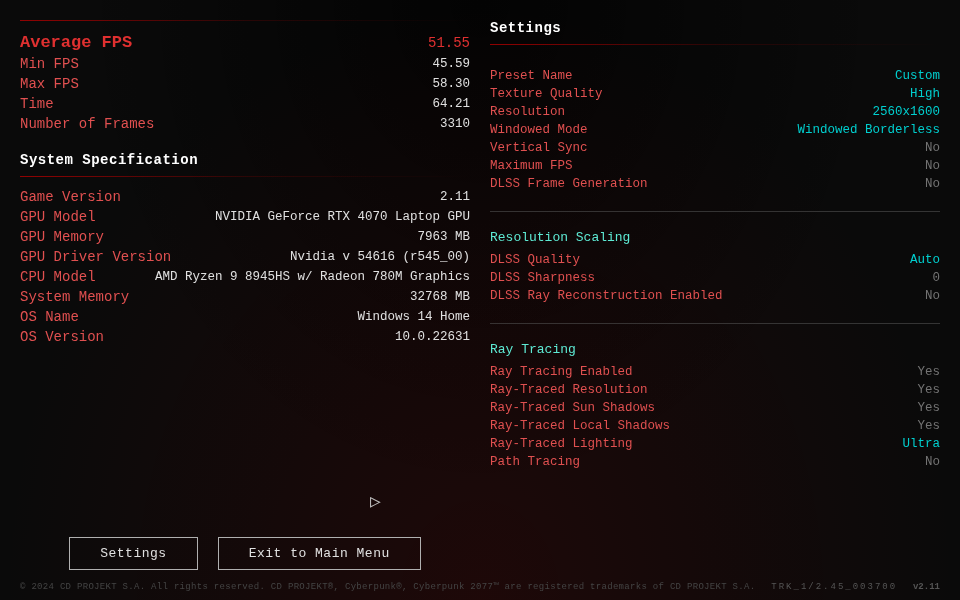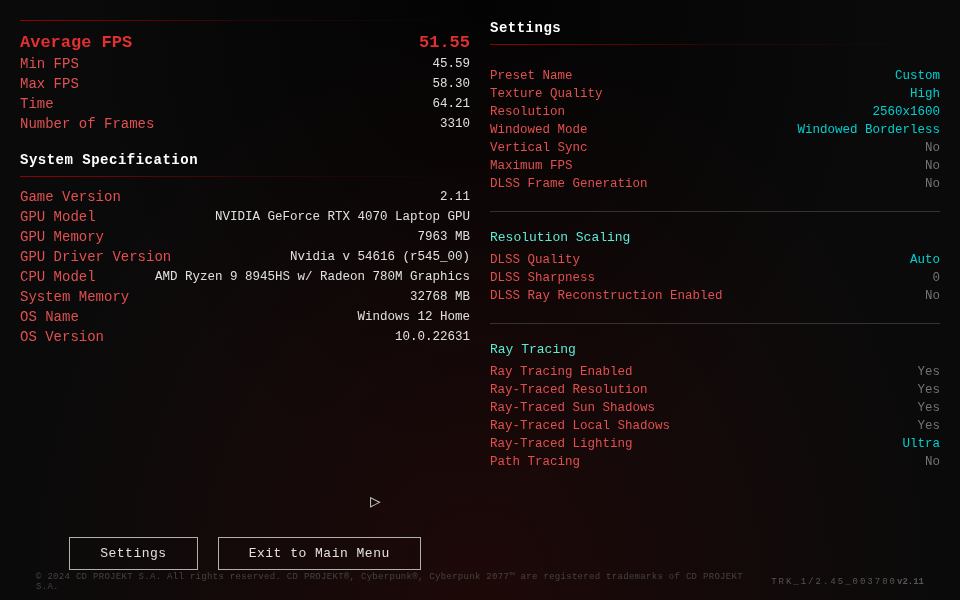--- a/index.html
+++ b/index.html
@@ -80,22 +80,22 @@
     }
 
     .average-fps-label {
       color: #e03030;
       font-size: 17px;
       font-weight: bold;
     }
 
     .average-fps-value {
       color: #e03030;
-      font-size: 17px;
-      font-weight: bold;
+      font-size: 14px;
+      font-weight: normal;
     }
 
     .settings-label {
       color: #e05050;
       font-size: 12.5px;
     }
 
     .settings-value {
       color: #737373;
       font-size: 12.5px;
@@ -152,21 +152,21 @@
     }
 
     .bottom-bar {
       position: absolute;
       bottom: 8px;
       left: 0;
       right: 0;
       display: flex;
       justify-content: space-between;
       align-items: center;
-      padding: 0 36px;
+      padding: 0 20px;
     }
 
     .bottom-text-left {
       color: #444;
       font-size: 9px;
       letter-spacing: 0.3px;
     }
 
     .bottom-text-center {
       color: #555;
@@ -246,21 +246,21 @@
           <div class="row">
       <span class="row-label">CPU Model</span>
       <span class="row-value">AMD Ryzen 9 8945HS w/ Radeon 780M Graphics</span>
     </div>
           <div class="row">
       <span class="row-label">System Memory</span>
       <span class="row-value">32768 MB</span>
     </div>
           <div class="row">
       <span class="row-label">OS Name</span>
-      <span class="row-value">Windows 12 Home</span>
+      <span class="row-value">Windows 14 Home</span>
     </div>
           <div class="row">
       <span class="row-label">OS Version</span>
       <span class="row-value">10.0.22631</span>
     </div>
         </div>
     </div>
 
     <div class="buttons-row">
       <button class="btn btn-settings">Settings</button>

